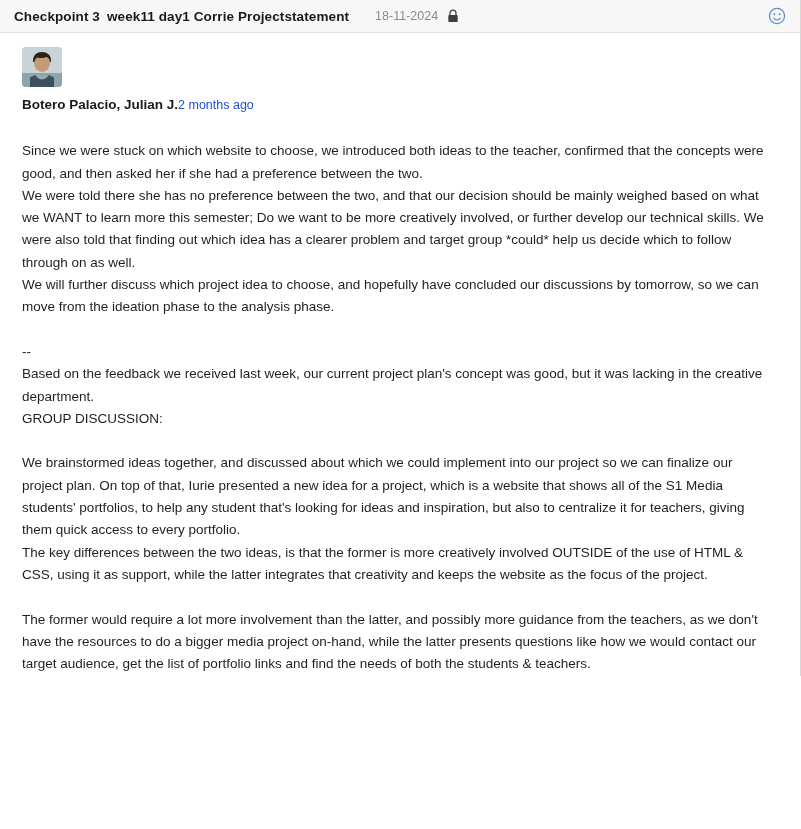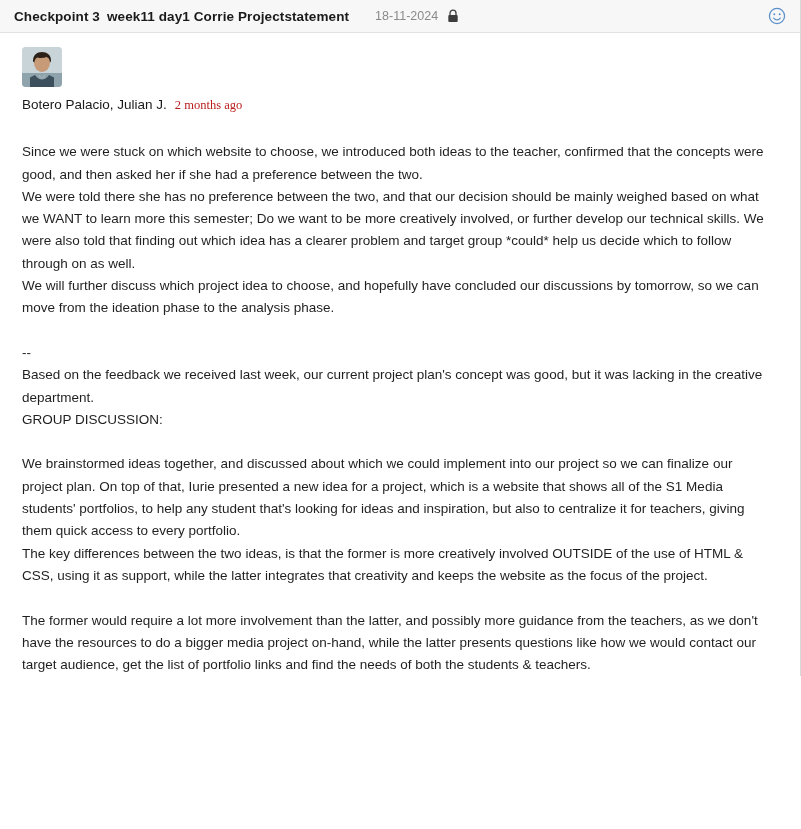--- a/index.html
+++ b/index.html
@@ -71,28 +71,27 @@
   }
   .avatar svg { display: block; }
 
   .byline {
     display: flex;
     align-items: baseline;
     margin-bottom: 6px;
   }
   .author {
     font-size: 13.5px;
-    font-weight: normal;
+    font-weight: bold;
     color: #1a1a1a;
   }
   .timestamp {
     font-size: 12.5px;
-    color: #b91c1c;
-    margin-left: 8px;
-    font-family: Liberation Serif, serif;
+    color: #1d4ed8;
+    margin-left: 0;
   }
 
   .post-body {
     font-size: 13.5px;
     line-height: 22.3px;
     color: #1f1f1f;
   }
   .post-body p {
     margin: 0;
     white-space: pre-wrap;

